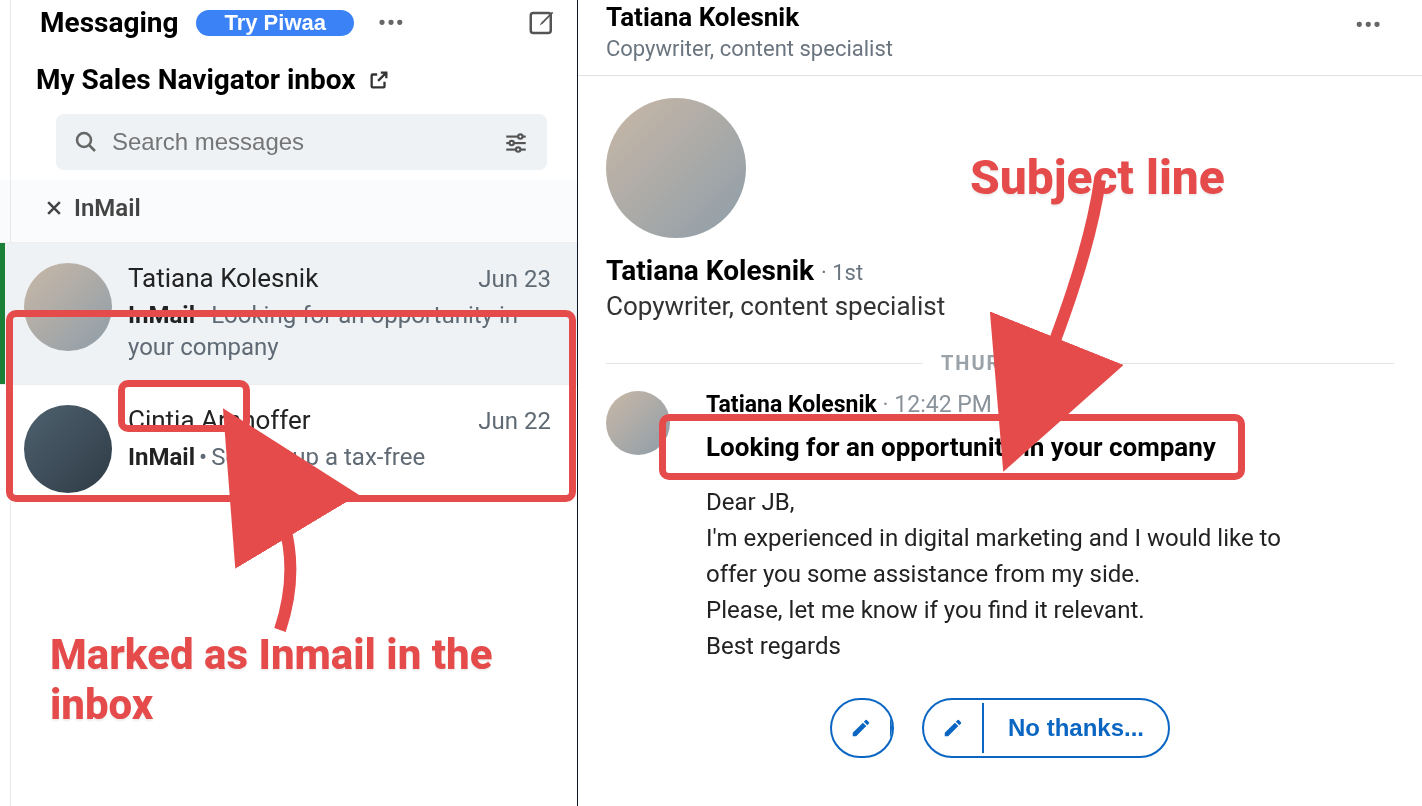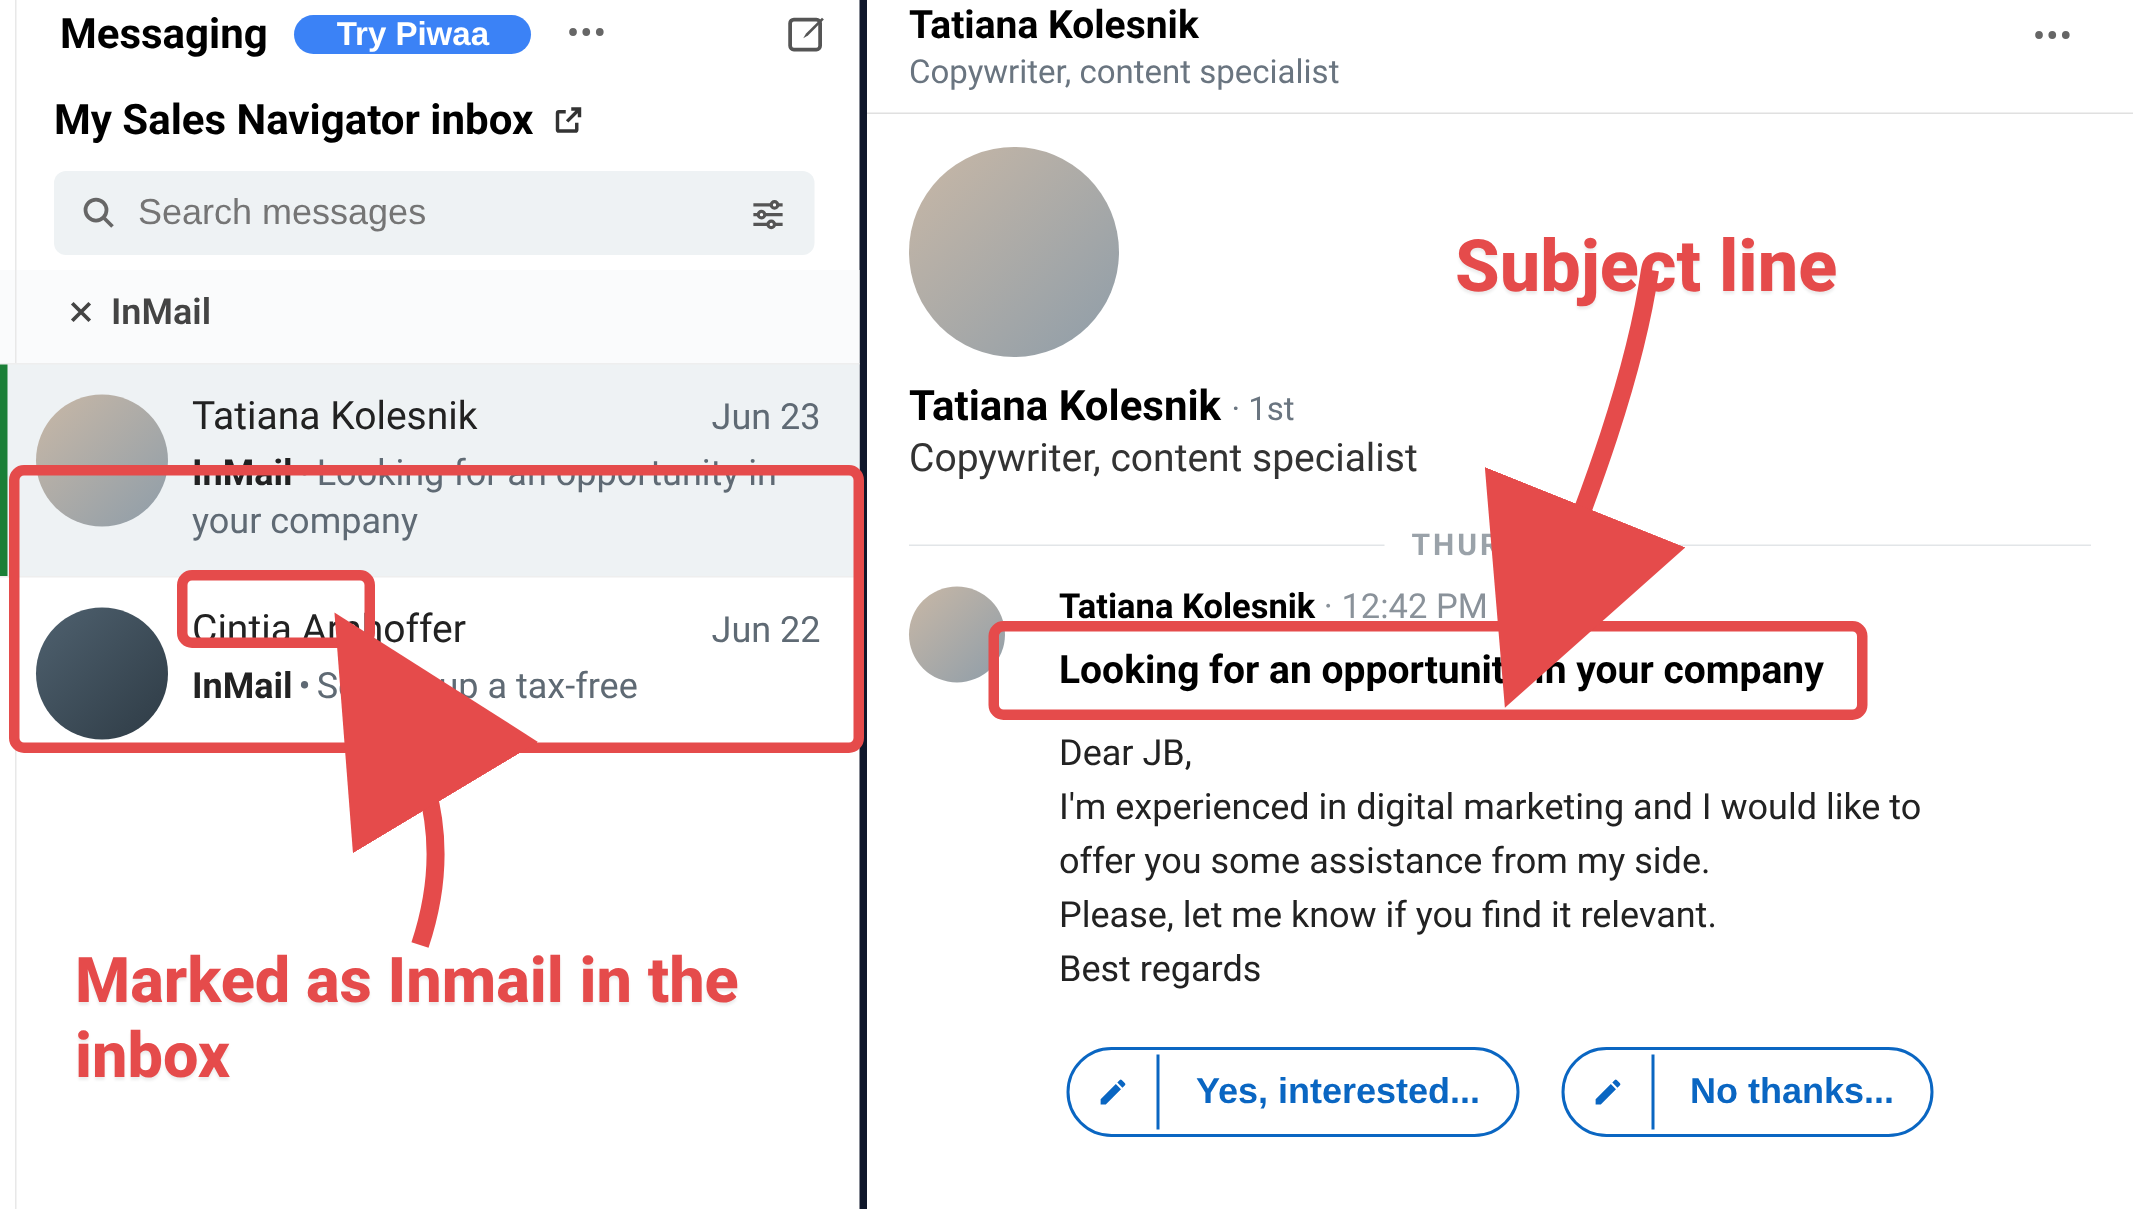--- a/index.html
+++ b/index.html
@@ -9,21 +9,21 @@
     width: 1422px;
     height: 806px;
     overflow: hidden;
     position: relative;
     color: #000;
   }
   .app { display: flex; height: 100%; }
   
   .sidebar {
     width: 578px;
-    border-right: 5px solid #0f172a;
+    border-right: 1px solid #0f172a;
     display: flex;
     flex-direction: column;
     position: relative;
     background: #fff;
   }
   .sidebar-left-rule {
     position: absolute; left: 10px; top: 0; bottom: 0;
     width: 1px; background: #e8e8e8;
   }
   .sidebar-header {
@@ -48,20 +48,21 @@
     font-size: 28px; font-weight: 700;
     cursor: pointer;
   }
   .inbox-link svg { width: 22px; height: 22px; }
 
   .search-wrap { padding: 0 30px 10px 36px; }
   .search-box {
     display: flex; align-items: center;
     background: #eef2f4; border-radius: 8px;
     padding: 14px 18px;
+    margin-left: 20px;
   }
   .search-box svg.mag { width: 24px; height: 24px; color: #666; }
   .search-input {
     flex: 1; border: none; background: transparent;
     font-size: 24px; color: #8a8f94; margin-left: 14px;
     outline: none;
   }
   .filter-ic { width: 26px; height: 26px; cursor: pointer; color: #555; }
   .filter-ic svg { width: 100%; height: 100%; }
 
@@ -300,21 +301,20 @@
       </div>
     </div>
 
     <div class="reply-buttons">
       <button class="reply-btn">
         <span class="ic">
           <svg viewBox="0 0 24 24" fill="#0a66c2">
               <path d="M3 17.25V21h3.75L17.8 9.94l-3.75-3.75L3 17.25zM20.7 7.04a1 1 0 0 0 0-1.41l-2.34-2.34a1 1 0 0 0-1.41 0l-1.83 1.83 3.75 3.75 1.83-1.83z"></path>
             </svg>
         </span>
-        <span class="lbl">Yes, interested...</span>
       </button>
       <button class="reply-btn">
         <span class="ic">
           <svg viewBox="0 0 24 24" fill="#0a66c2">
               <path d="M3 17.25V21h3.75L17.8 9.94l-3.75-3.75L3 17.25zM20.7 7.04a1 1 0 0 0 0-1.41l-2.34-2.34a1 1 0 0 0-1.41 0l-1.83 1.83 3.75 3.75 1.83-1.83z"></path>
             </svg>
         </span>
         <span class="lbl">No thanks...</span>
       </button>
     </div>

